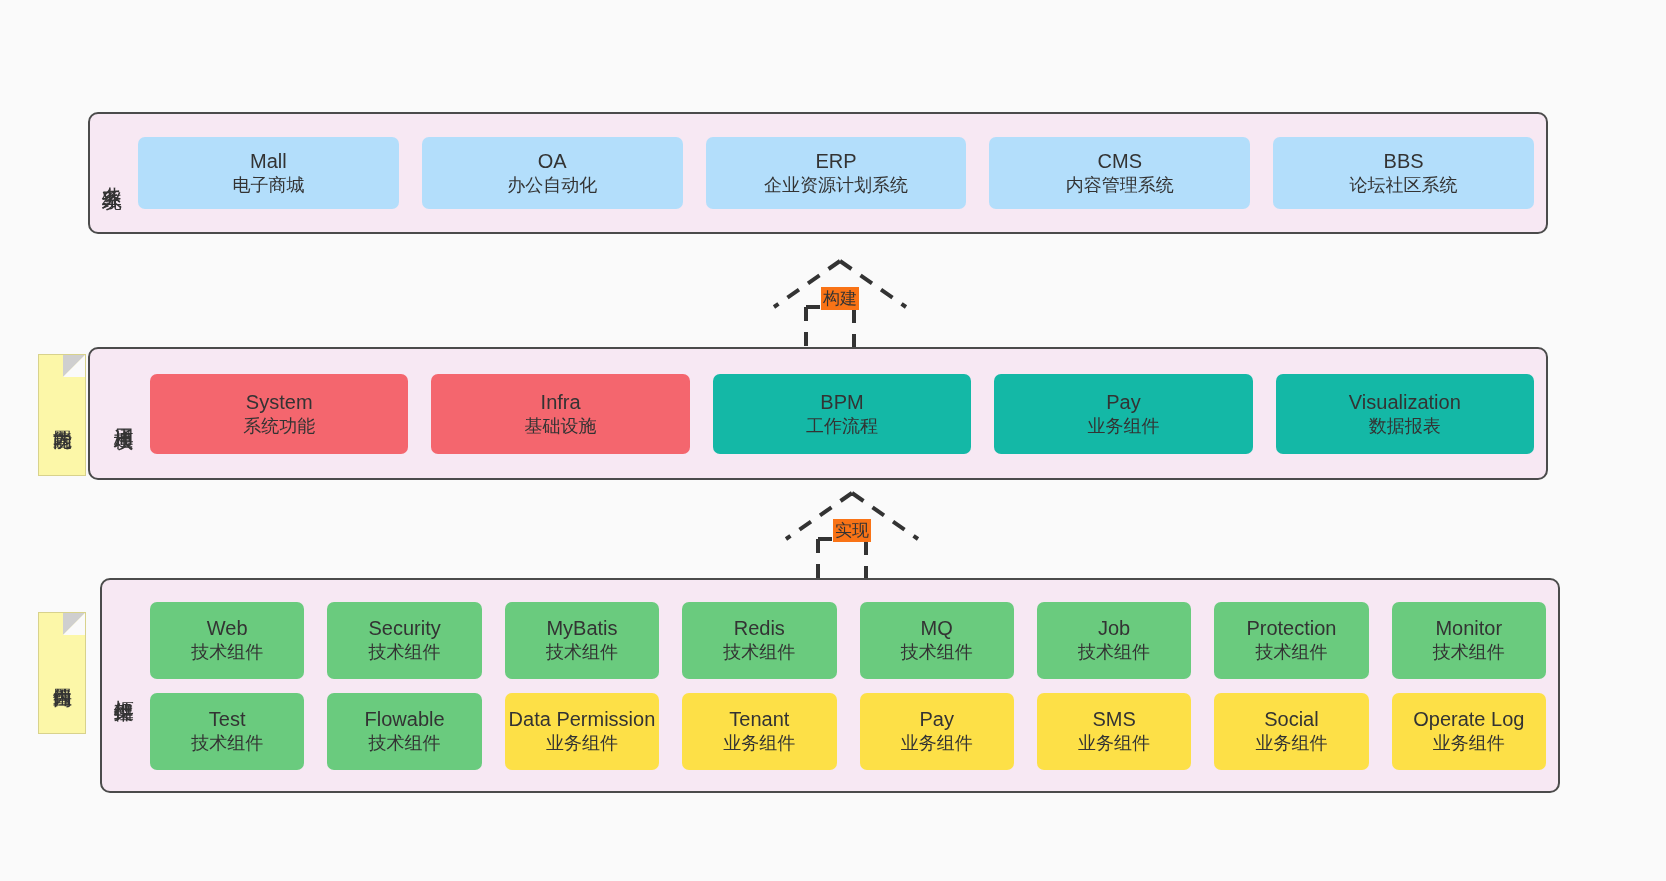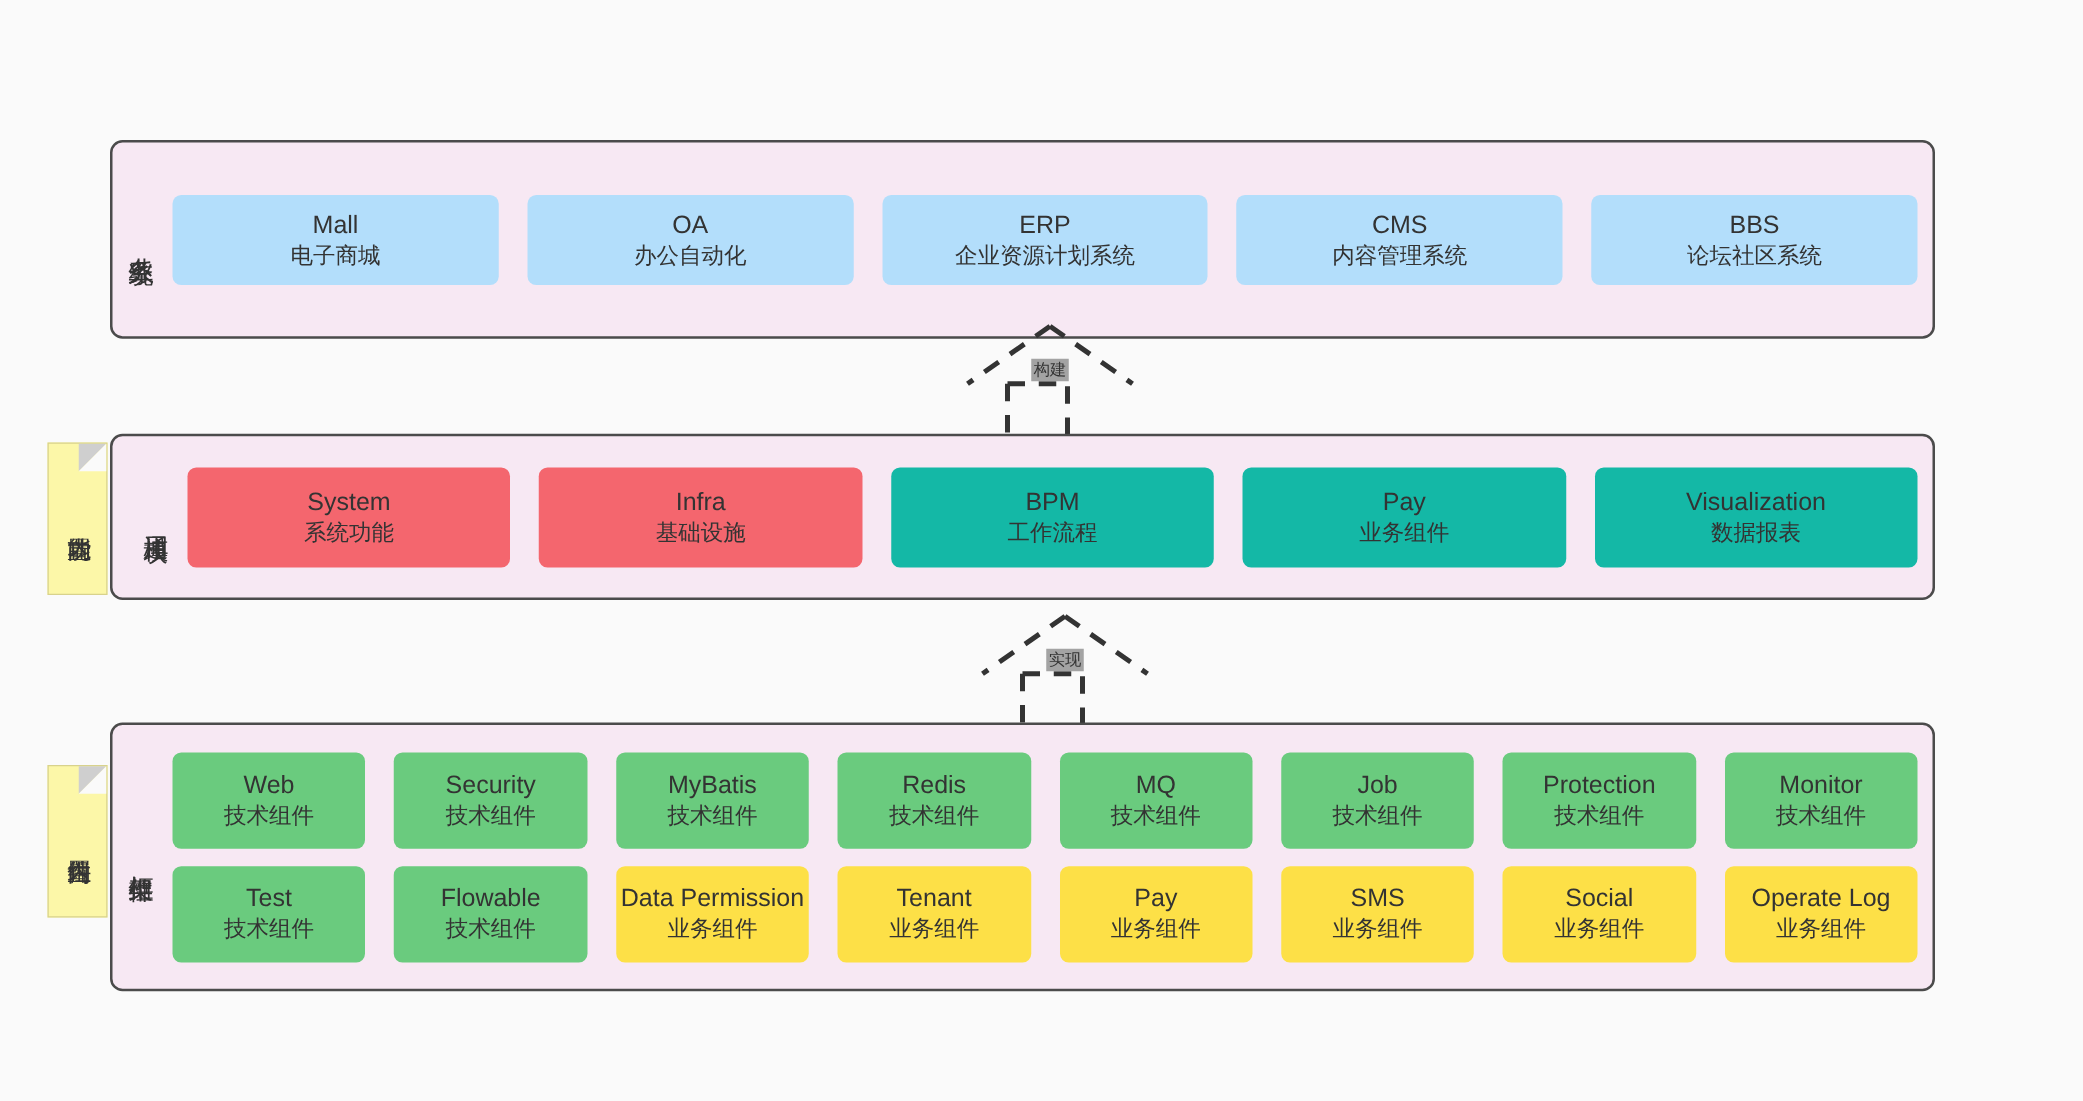--- a/index.html
+++ b/index.html
@@ -76,23 +76,23 @@
   .card .t2 { font-size: 18px; }
 
   
   .c-blue       { background: #B3DEFB; }
   .c-red        { background: #F4666E; }
   .c-pink       { background: #14b8a6; }
   .c-green      { background: #6ACB7E; }
   .c-lightgreen { background: #fde047; align-items: center; }
 
   
-  #layer-business { left: 88px;  top: 112px; width: 1460px; height: 159px; justify-content: center; }
+  #layer-business { left: 88px;  top: 112px; width: 1460px; height: 122px; justify-content: center; }
   #layer-modules  { left: 88px;  top: 347px; width: 1460px; height: 133px; padding-left: 12px; }
-  #layer-framework{ left: 88px;  top: 578px; width: 1460px; height: 215px; }
+  #layer-framework{ left: 100px;  top: 578px; width: 1460px; height: 215px; }
 
   #layer-business  .card { height: 72px; }
   #layer-modules   .card { height: 80px; }
   #layer-framework .card { height: 77px; }
 
   
   .note {
     position: absolute;
     box-sizing: border-box;
     width: 48px;
@@ -135,23 +135,23 @@
     position: absolute;
     width: 160px;
     height: 96px;
   }
   .connector svg { display: block; }
   .connector .conn-label {
     position: absolute;
     left: 50%;
     transform: translateX(-50%);
     top: 32px;
-    font-size: 13px;
+    font-size: 17px;
     color: #333333;
-    background: #a3a3a3;
+    background: #f97316;
     padding: 0 2px;
     white-space: nowrap;
     user-select: none;
   }
   #connector-build     { left: 760px; top: 255px; }
   #connector-implement { left: 772px; top: 487px; }
 </style>
 </head>
 <body>
 

